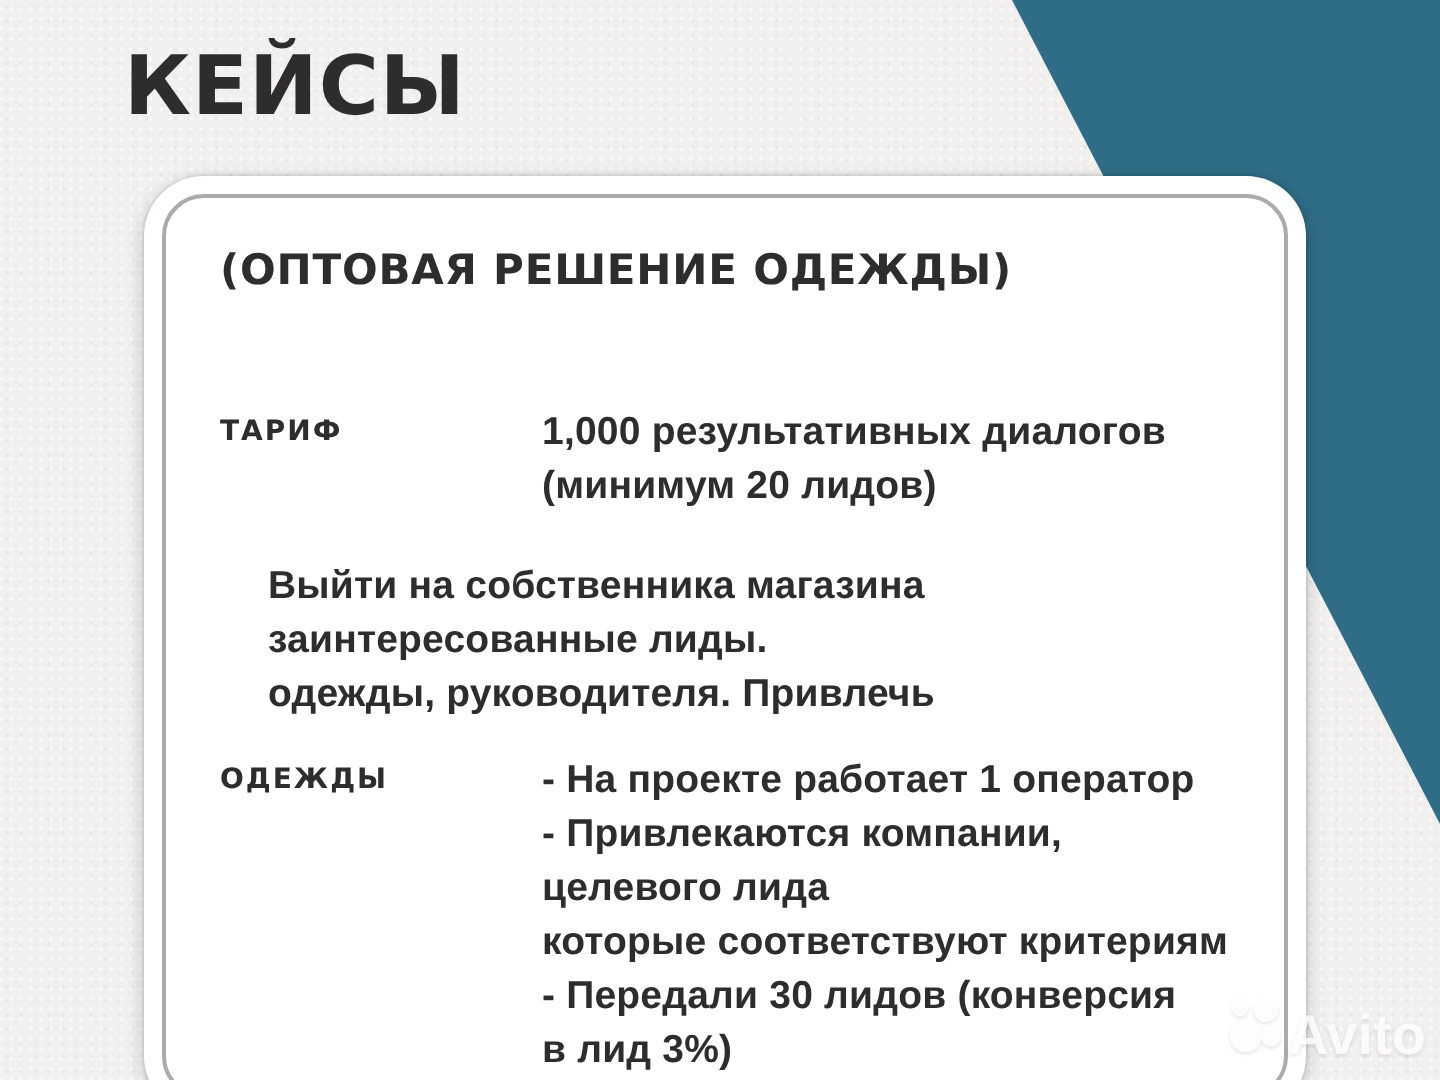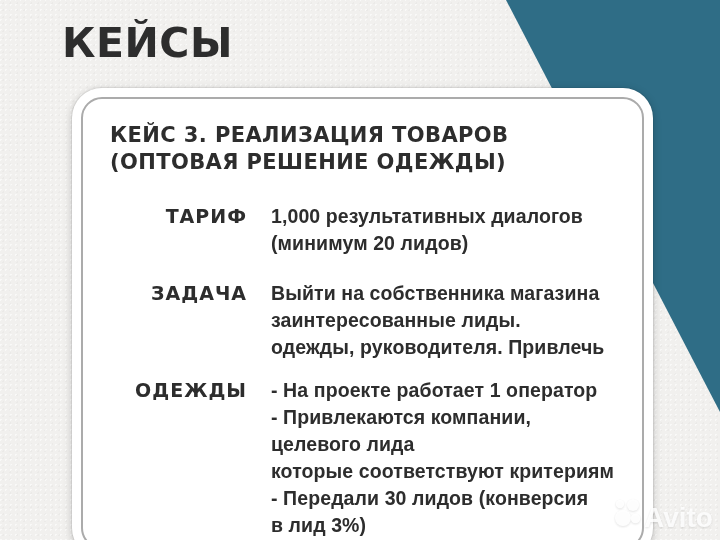--- a/index.html
+++ b/index.html
@@ -79,24 +79,23 @@
     display: grid;
     grid-template-columns: 137px 1fr;
     color: var(--text);
   }
   .row-tariff   { top: 104px; }
   .row-task     { top: 181px; }
   .row-solution { top: 278px; }
   .row-label {
     font-family: "DejaVu Sans", sans-serif;
     font-weight: 800;
-    font-size: 19px;
+    font-size: 14px;
     line-height: 27px;
     letter-spacing: 1px;
-    text-align: right;
   }
   .row-value {
     font-family: "Liberation Sans", sans-serif;
     font-weight: 700;
     font-size: 19.5px;
     line-height: 27px;
     letter-spacing: 0.1px;
     white-space: nowrap;
     margin-left: 24px;
   }
@@ -114,34 +113,32 @@
 <div class="stage">
 
   <div class="teal-wedge"></div>
 
   <h1 class="slide-title">КЕЙСЫ</h1>
 
   <div class="card-outer">
     <div class="card-inner">
 
       <div class="card-heading">
-        <div>КЕЙС 3. РЕАЛИЗАЦИЯ ТОВАРОВ</div>
         <div>(ОПТОВАЯ РЕШЕНИЕ ОДЕЖДЫ)</div>
       </div>
 
       <div class="row row-tariff">
         <div class="row-label">ТАРИФ</div>
         <div class="row-value">
           <div>1,000 результативных диалогов</div>
           <div>(минимум 20 лидов)</div>
         </div>
       </div>
 
       <div class="row row-task">
-        <div class="row-label">ЗАДАЧА</div>
         <div class="row-value">
           <div>Выйти на собственника магазина</div>
           <div>заинтересованные лиды.</div>
           <div>одежды, руководителя. Привлечь</div>
         </div>
       </div>
 
       <div class="row row-solution">
         <div class="row-label">ОДЕЖДЫ</div>
         <div class="row-value">

